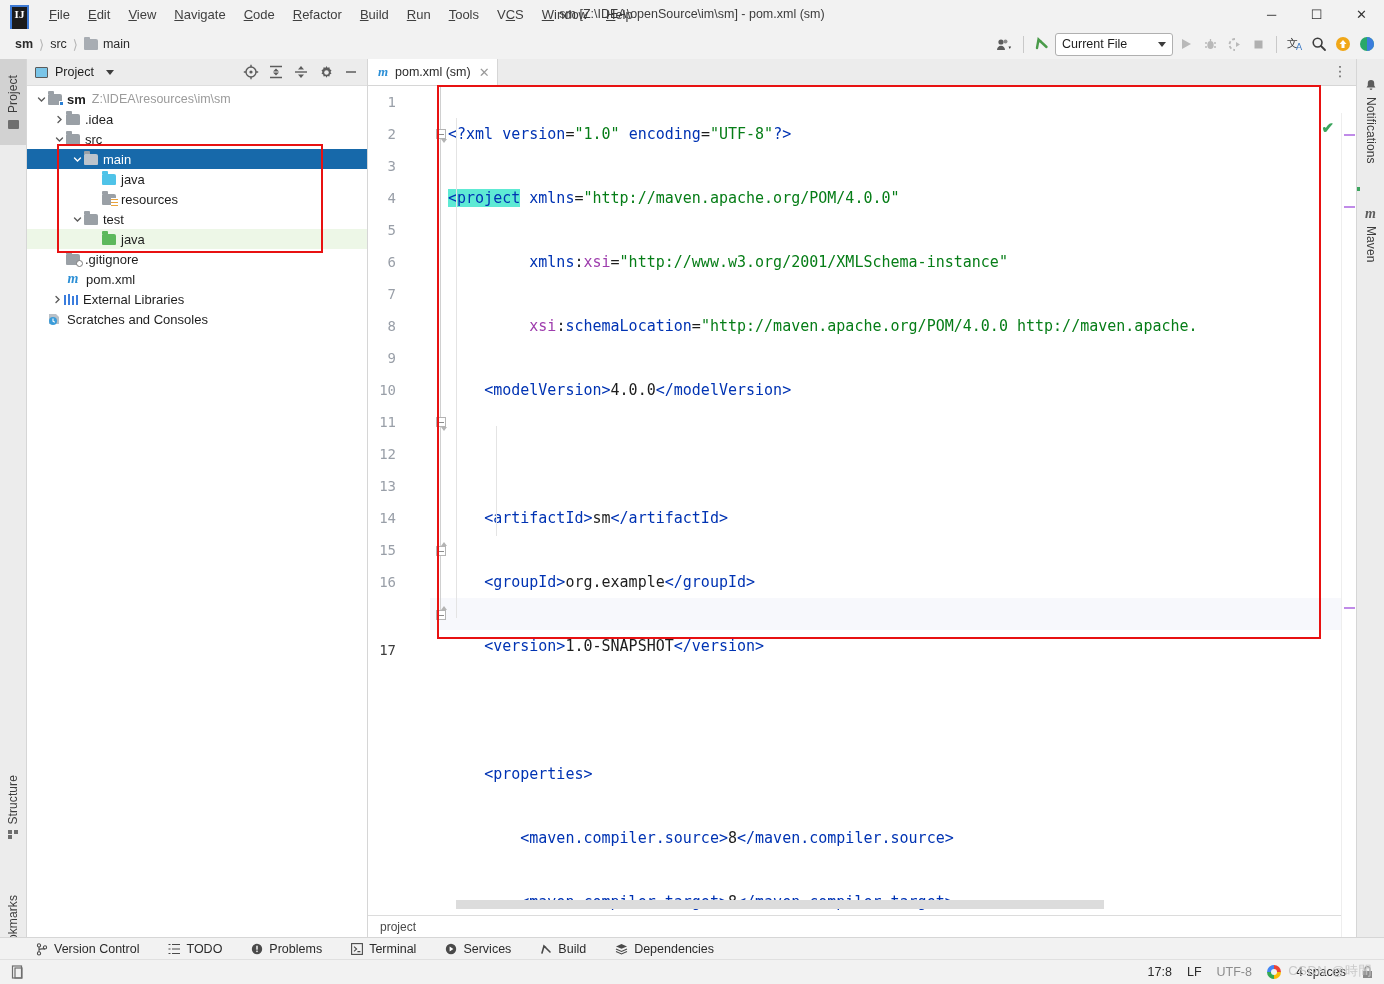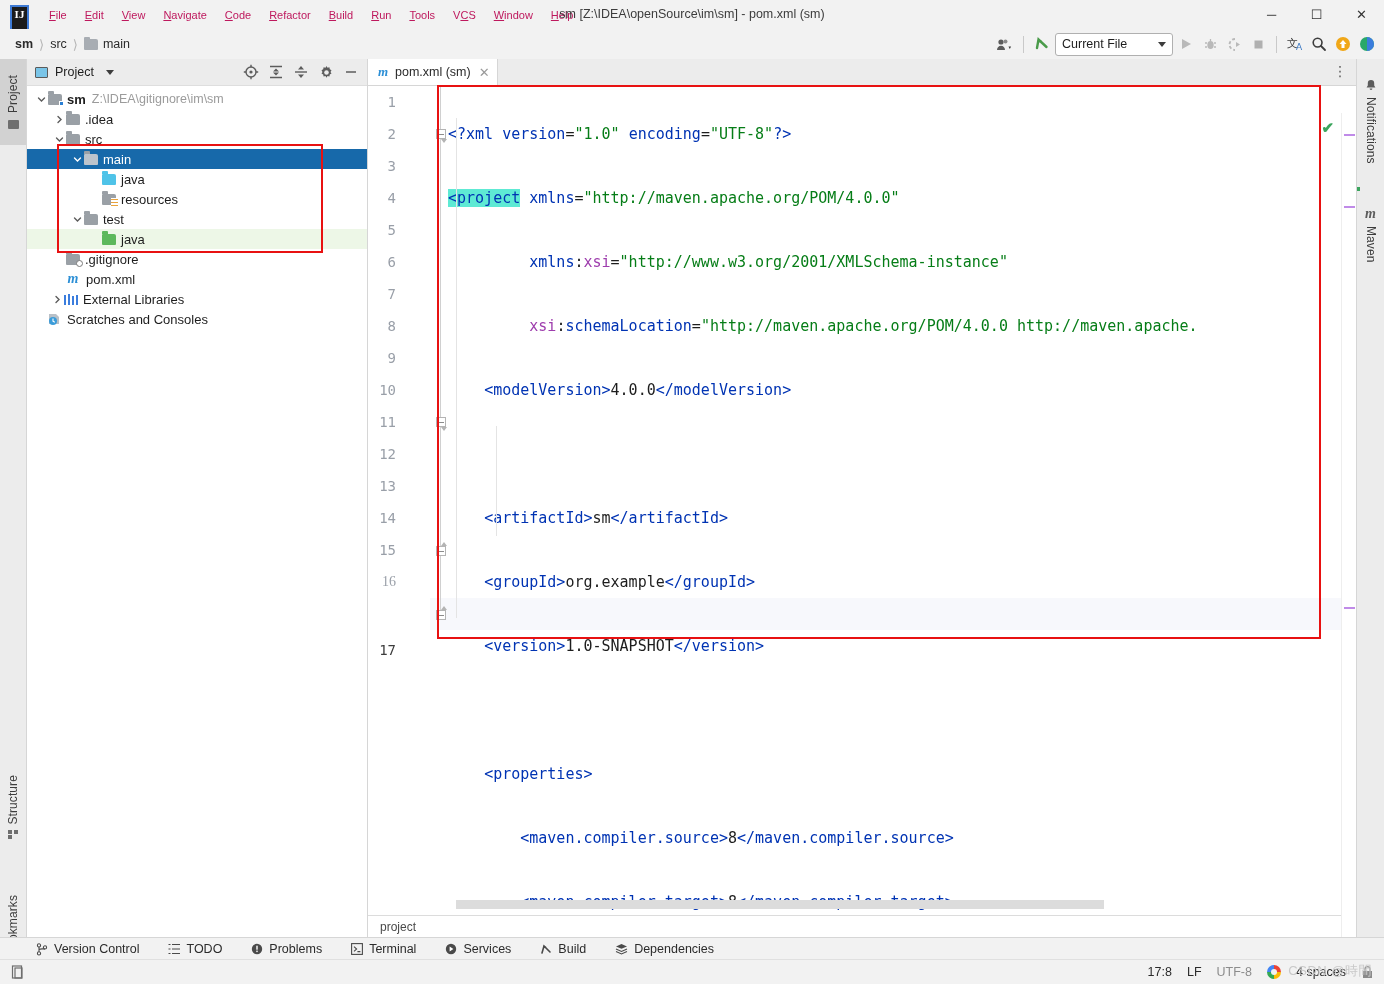--- a/index.html
+++ b/index.html
@@ -9,21 +9,21 @@
     font-size:13px;color:#2b2b2b;background:#f2f2f2;
     -webkit-font-smoothing:antialiased;
   }
   .app{position:relative;width:1384px;height:984px;}
 
   
   .titlebar{position:absolute;left:0;top:0;width:1384px;height:29px;background:#f2f2f2;border-bottom:1px solid #e3e3e3;}
   .ij-logo{position:absolute;left:10px;top:5px;width:19px;height:37px;background:#1b1b1b;border:2px solid #3e7ad4;box-sizing:border-box;}
   .ij-logo span{display:block;color:#fff;font-size:11px;font-weight:bold;text-align:center;line-height:15px;font-family:"Liberation Serif",serif;}
   .menubar{position:absolute;left:40px;top:0;height:29px;display:flex;align-items:center;}
-  .menu-item{padding:4px 9px;font-size:11px;color:#be185d;cursor:default;line-height:16px;}
+  .menu-item{padding:4px 9px;font-size:13px;color:#404040;cursor:default;line-height:16px;}
   .menu-item u{text-decoration:underline;}
   .win-title{position:absolute;left:0;top:0;width:1384px;height:29px;line-height:29px;text-align:center;font-size:12.5px;color:#3c3c3c;pointer-events:none;}
   .win-btns{position:absolute;right:0;top:0;height:29px;display:flex;}
   .win-btn{width:45px;height:29px;display:flex;align-items:center;justify-content:center;font-size:13px;color:#333;}
 
   
   .navbar{position:absolute;left:0;top:29px;width:1384px;height:30px;background:#f2f2f2;border-bottom:1px solid #d6d6d6;}
   .crumbs{position:absolute;left:12px;top:0;height:30px;display:flex;align-items:center;font-size:12.5px;}
   .crumb{display:flex;align-items:center;padding:2px 3px;color:#2b2b2b;}
   .crumb.bold{font-weight:bold;}
@@ -314,21 +314,21 @@
       <div class="row" style="padding-left:8px;">
         <span class="arrow">
             <svg width="9" height="9" viewBox="0 0 9 9">
               <path d="M1.5 3 L4.5 6 L7.5 3" stroke="#5c5c5c" stroke-width="1.4" fill="none" stroke-linecap="round"></path>
             </svg>
           </span>
         <span class="folder">
             <span class="modmark" style="background:#2a7fd4;"></span>
           </span>
         <span class="lbl b">sm</span>
-        <span class="path">Z:\IDEA\gitignore\im\sm</span>
+        <span class="path">Z:\IDEA\resources\im\sm</span>
       </div>
 
       <div class="row" style="padding-left:26px;">
         <span class="arrow">
             <svg width="9" height="9" viewBox="0 0 9 9">
               <path d="M3 1.5 L6 4.5 L3 7.5" stroke="#5c5c5c" stroke-width="1.4" fill="none" stroke-linecap="round"></path>
             </svg>
           </span>
         <span class="folder"></span>
         <span class="lbl">.idea</span>
@@ -449,21 +449,21 @@
         <div class="lnum" style="top:160px;">6</div>
         <div class="lnum" style="top:192px;">7</div>
         <div class="lnum" style="top:224px;">8</div>
         <div class="lnum" style="top:256px;">9</div>
         <div class="lnum" style="top:288px;">10</div>
         <div class="lnum" style="top:320px;">11</div>
         <div class="lnum" style="top:352px;">12</div>
         <div class="lnum" style="top:384px;">13</div>
         <div class="lnum" style="top:416px;">14</div>
         <div class="lnum" style="top:448px;">15</div>
-        <div class="lnum" style="top:480px;font-family:Liberation Serif, serif;">16</div>
+        <div class="lnum" style="top:480px;">16</div>
         <div class="lnum cur" style="top:512px;margin-top:36px;">17</div>
       </div>
 
       <div class="foldstrip"></div>
       <div class="foldm minus-down" style="top:43px;"></div>
       <div class="foldm minus-down" style="top:331px;"></div>
       <div class="foldm end" style="top:460px;"></div>
       <div class="foldm end" style="top:524px;"></div>
 
       <div class="code">

